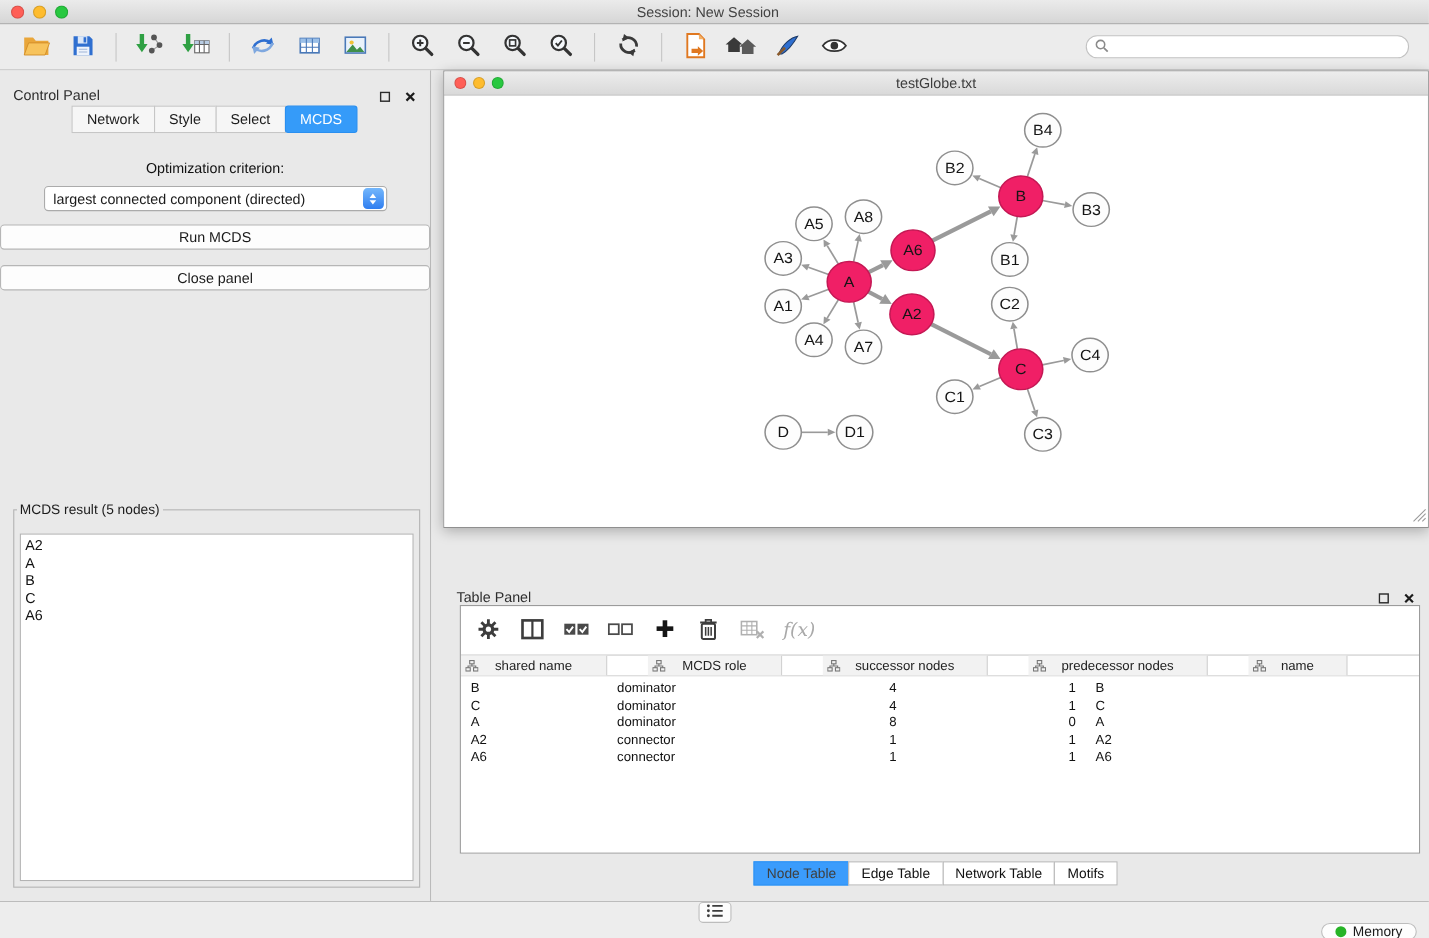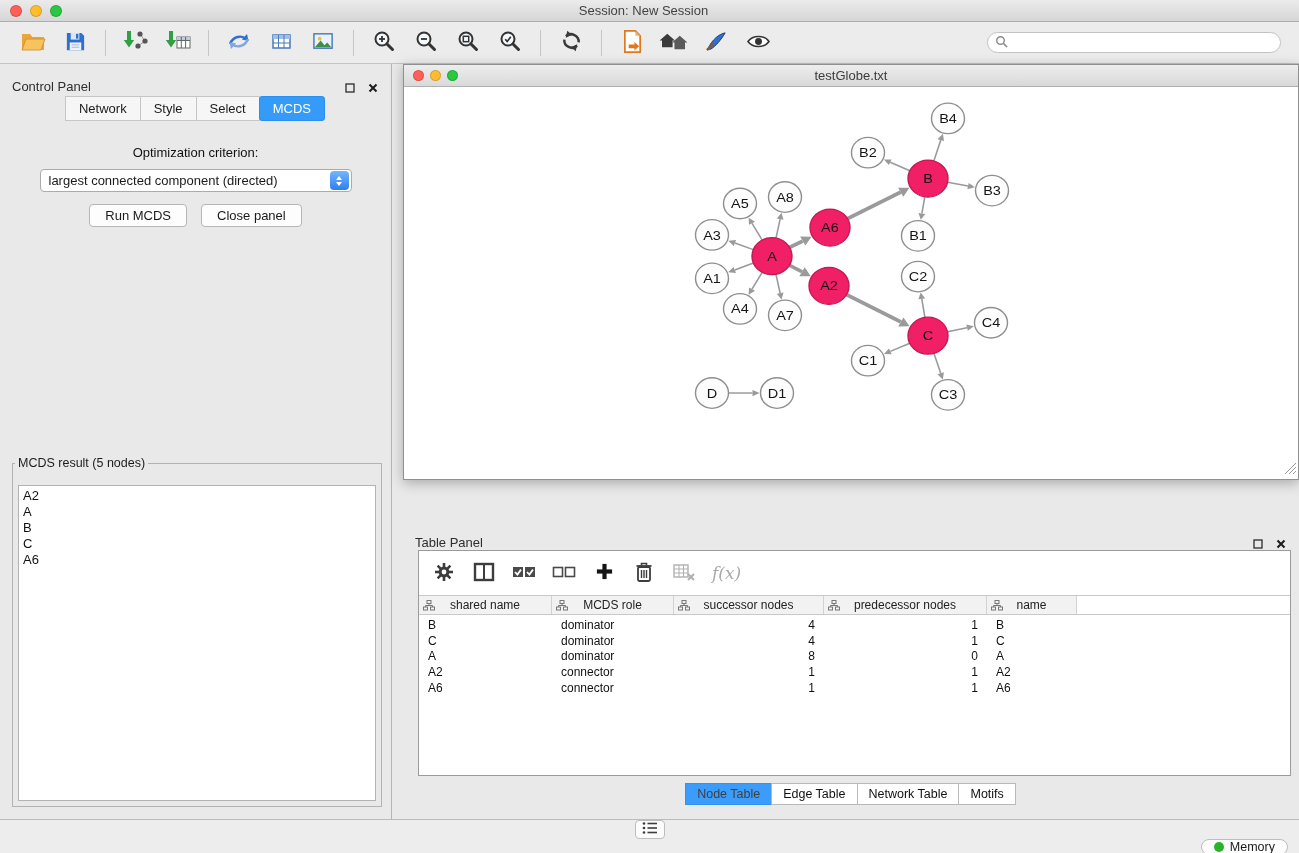--- a/index.html
+++ b/index.html
@@ -32,21 +32,21 @@
   .ph-btn { display:flex; align-items:center; justify-content:center; width:12px; height:12px; }
   .cp-tabs { display:flex; justify-content:center; margin-top:2px; }
   .cp-tab { font-size:13px; padding:4px 13px; background:#f6f6f6; border:1px solid #c6c6c6; margin-left:-1px; color:#1c1c1c; }
   .cp-tab.selected { background:#359bf9; border-color:#2a8ff0; color:#fff; border-radius:3px; }
   .opt-label { text-align:center; margin-top:24px; font-size:13px; color:#111; }
   .dropdown { width:312px; height:23px; margin:9px auto 0; background:#fff; border:1px solid #ababab; border-radius:4px; display:flex; align-items:center; padding-left:8px; font-size:13px; }
   .dropdown .dd-text { flex:1; white-space:nowrap; overflow:hidden; }
   .stepper { width:19px; height:19px; background:linear-gradient(#74b7fc,#2f7ef0); border-radius:4px; display:flex; flex-direction:column; align-items:center; justify-content:center; gap:2px; margin-right:2px; }
   .arr { width:0; height:0; border-left:3.5px solid transparent; border-right:3.5px solid transparent; }
   .arr.up { border-bottom:4px solid #fff; } .arr.down { border-top:4px solid #fff; }
-  .cp-buttons { display:flex; justify-content:center; gap:14px; margin-top:12px; }
+  .cp-buttons { display:flex; justify-content:center; gap:14px; margin-top:12px;flex-direction:column; }
   .cp-buttons button { font-family:"Liberation Sans",sans-serif; font-size:13px; color:#1a1a1a; background:#fdfdfd; border:1px solid #b6b6b6; border-radius:4px; padding:3px 15px; height:23px; }
   .result-group { position:absolute; left:12px; right:9px; top:392px; bottom:12px; border:1px solid #b3b3b3; }
   .result-group legend { font-size:12.5px; color:#1c1c1c; padding:0 3px; margin-left:2px; }
   .result-inner { position:absolute; left:5px; right:5px; top:15px; bottom:5px; border:1px solid #b3b3b3; background:#fff; overflow:hidden; padding:2px 4px; }
   .mcds-item { font-size:13px; line-height:16px; color:#111; }
 
   
   .net-window { position:absolute; left:11px; top:0; right:0; height:416px; background:#fff; border:1px solid #8f8f8f; box-shadow:0 3px 12px rgba(0,0,0,.28); }
   .net-titlebar { height:22px; background:linear-gradient(#ededed,#d9d9d9); border-bottom:1px solid #b0b0b0; position:relative; display:flex; align-items:center; }
   .traffic.small { gap:6px; margin-left:9px; }
@@ -56,21 +56,21 @@
   .net-canvas svg.graph { width:100%; height:100%; display:block; }
   svg.graph text { font-family:"Liberation Sans",sans-serif; }
   .resize-grip { position:absolute; right:1px; bottom:1px; }
 
   
   .table-panel { position:absolute; top:456px; left:11px; right:0; height:292px; }
   .table-box { position:absolute; left:15px; right:8px; top:30px; bottom:36px; background:#fff; border:1px solid #9b9b9b; display:flex; flex-direction:column; overflow:hidden; }
   .tbl-toolbar { height:44px; display:flex; align-items:center; gap:16px; padding:0 13px; }
   .tbl-tbtn { width:24px; height:24px; display:flex; align-items:center; justify-content:center; }
   .fx { font-family:"DejaVu Serif",serif; font-style:italic; color:#a9a9a9; font-size:17px; }
-  .tbl-header { display:flex; height:20px; border-top:1px solid #c9c9c9; border-bottom:1px solid #c9c9c9; background:#fff; }
+  .tbl-header { display:flex; height:20px; border-top:1px solid #c9c9c9; border-bottom:1px solid #c9c9c9; background:#fff;gap:37px; }
   .th { position:relative; display:flex; align-items:center; justify-content:center; font-size:12px; color:#222; background:#f2f2f2; border-right:1px solid #d2d2d2; }
   .th-icon { position:absolute; left:4px; top:4px; }
   .tbl-body { flex:1; background:#fff; padding-top:2px; }
   .tr { display:flex; height:15.7px; align-items:center; }
   .td { font-size:12px; padding:0 9px; color:#111; white-space:nowrap; overflow:hidden; }
   .tbl-tabs { position:absolute; bottom:7px; left:0; right:0; display:flex; justify-content:center; }
   .tbl-tab { font-size:12.5px; padding:3px 11px; background:#fff; border:1px solid #b9b9b9; margin-left:-1px; color:#111; }
   .tbl-tab.selected { background:#3b9cfc; border-color:#2f93f4; color:#404040; }
 
   

